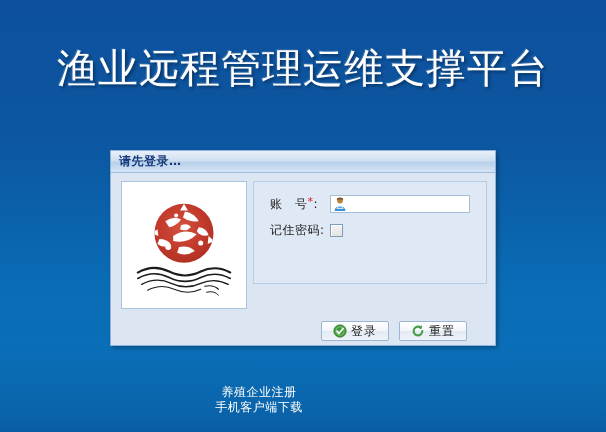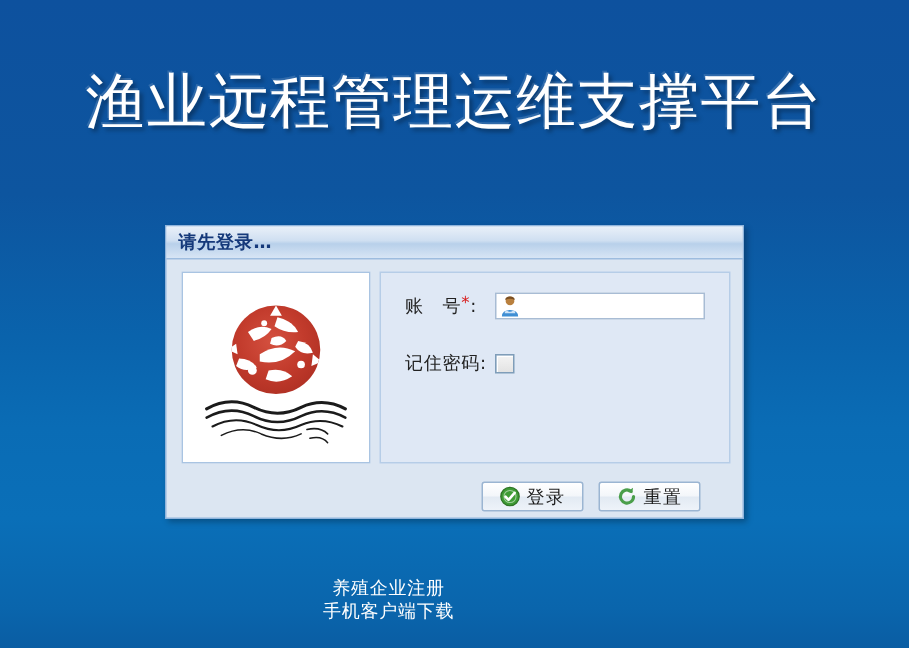--- a/index.html
+++ b/index.html
@@ -96,35 +96,35 @@
     position: absolute;
     left: 0; top: 0; right: 0; bottom: 0;
   }
 
   
   .form-box {
     flex: 1;
     margin-left: 6px;
     margin-top: 2px;
     margin-right: 2px;
-    height: 128px;
+    height: 103px;
     border: 1px solid #b6cde7;
     background: #dfe8f5;
     box-sizing: border-box;
     position: relative;
   }
   .field-row {
     display: flex;
     align-items: center;
     margin-left: 16px;
     margin-top: 12px;
     height: 20px;
   }
   .field-row.second { margin-top: 6px; }
-  .field-row.third  { margin-top: 18px; }
+  .field-row.third  { margin-top: 6px; }
 
   .field-label {
     font-size: 12px;
     color: #222222;
     width: 58px;
     text-align: left;
     white-space: nowrap;
     letter-spacing: 0.5px;
     font-family: "DejaVu Sans", "Liberation Sans", sans-serif;
   }

